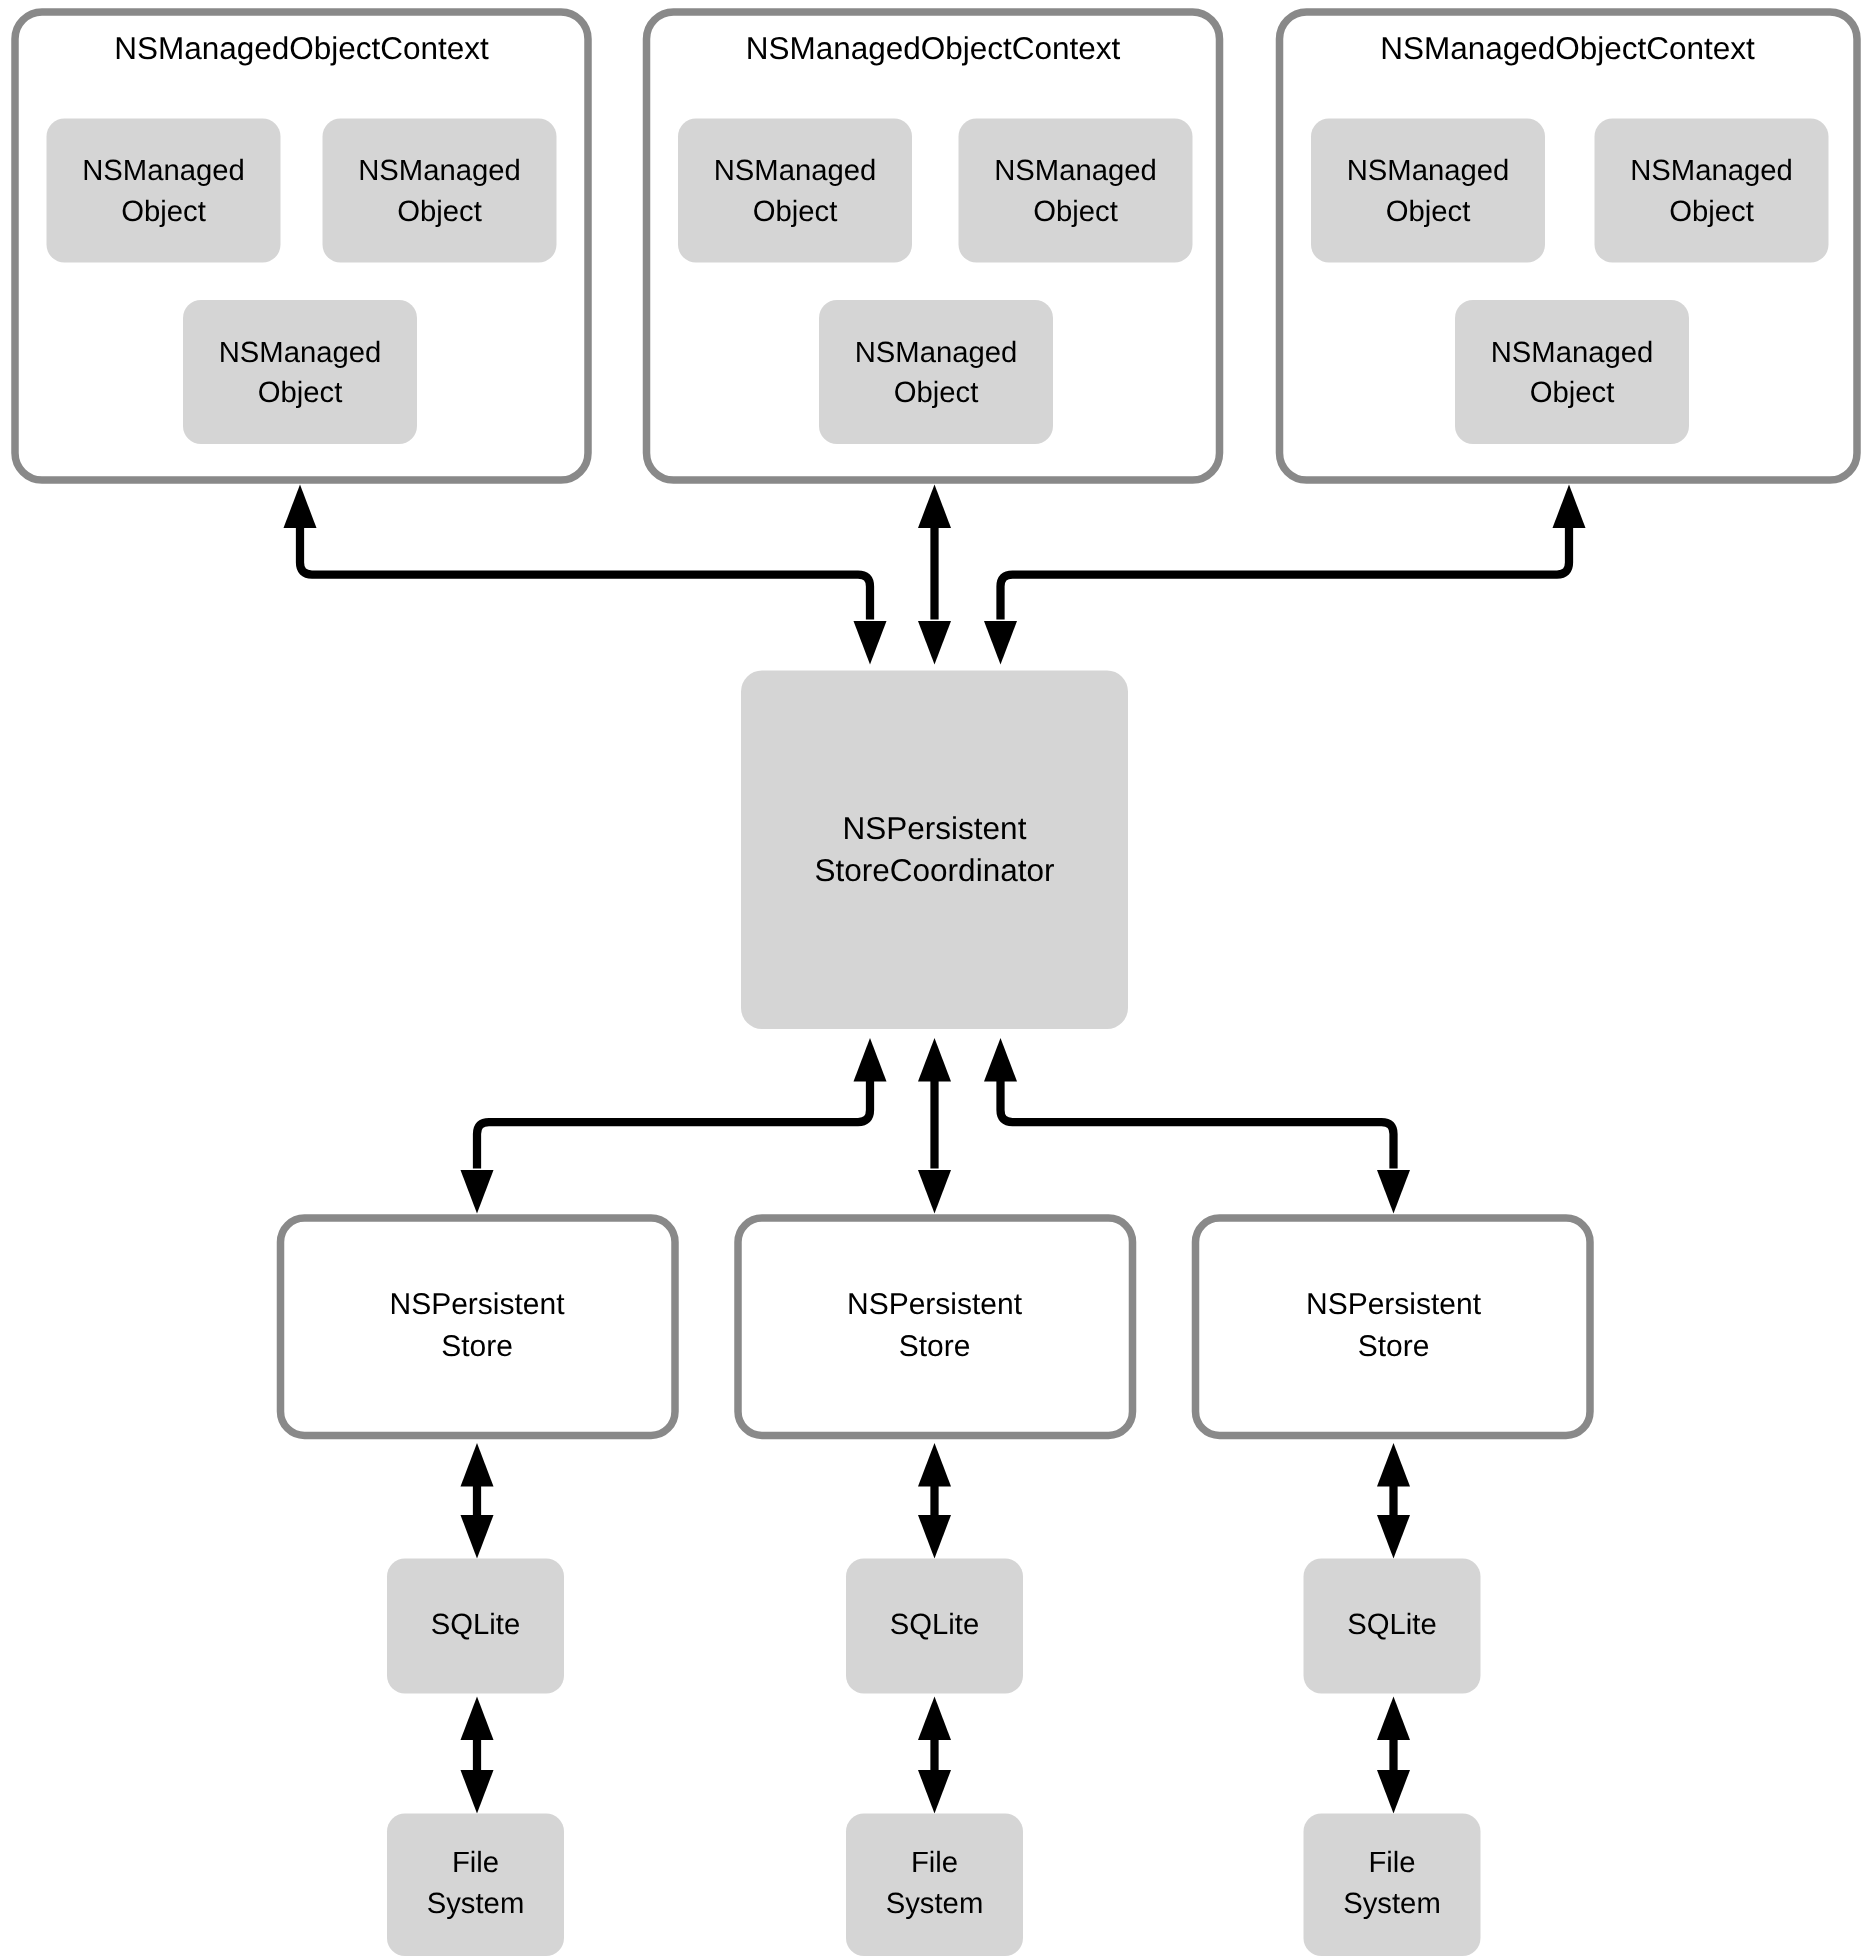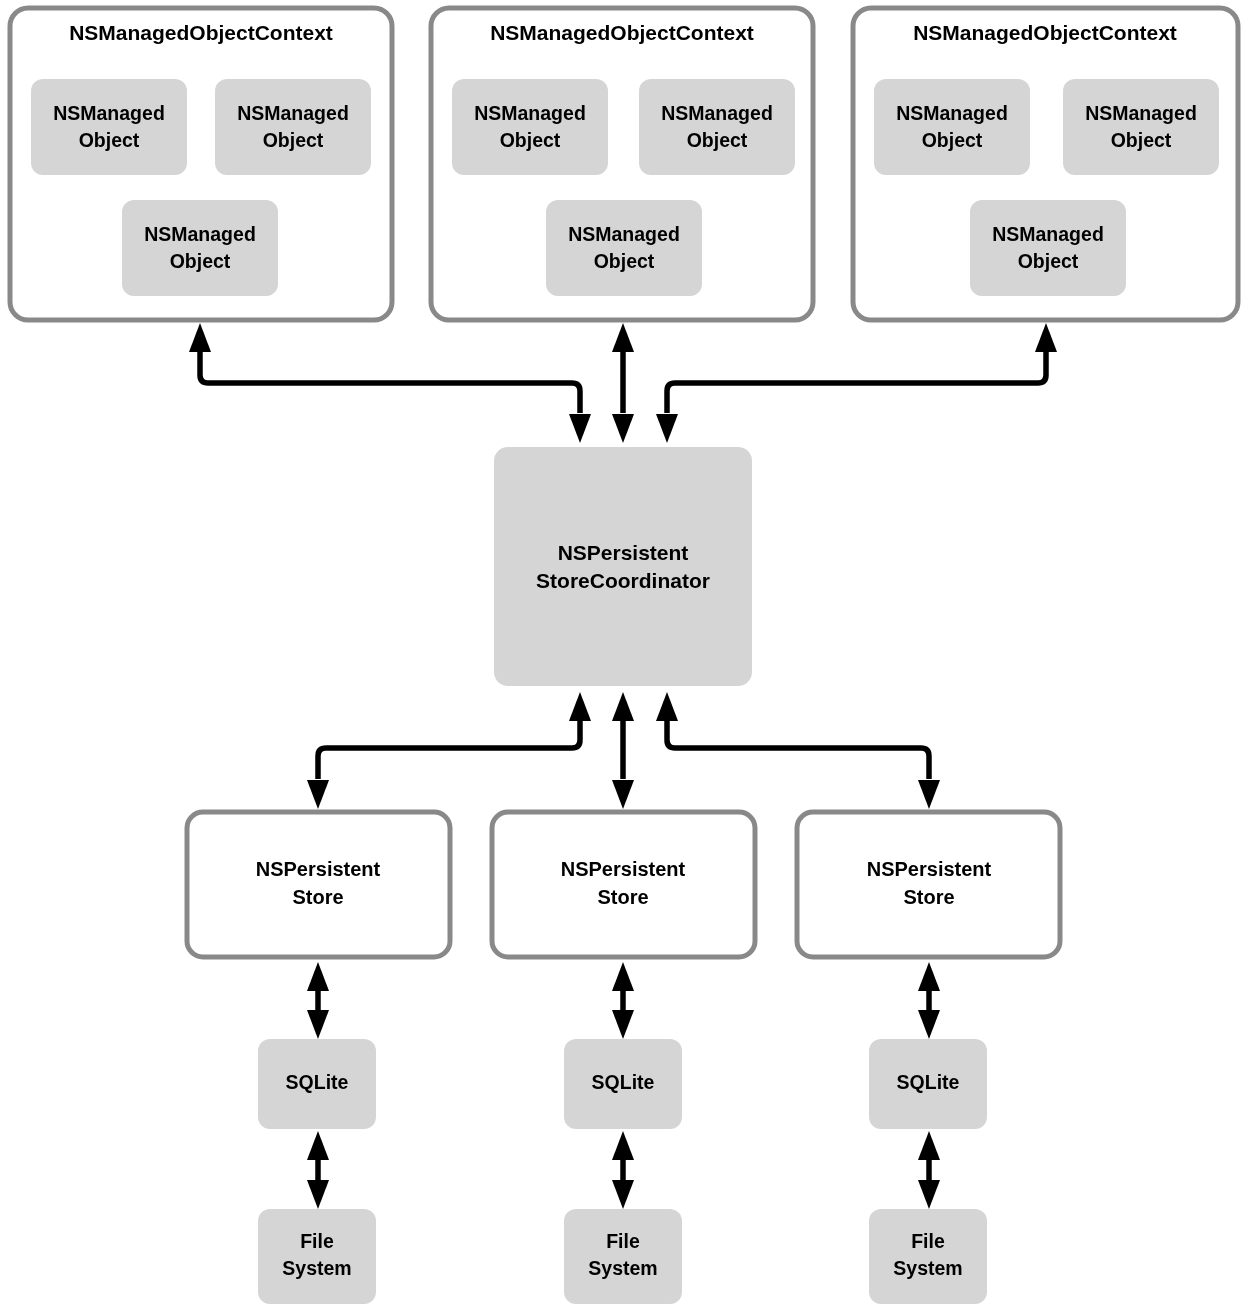--- a/index.html
+++ b/index.html
@@ -10,21 +10,20 @@
   body {
     width: 1248px;
     height: 1304px;
     font-family: "Liberation Sans", sans-serif;
     overflow: hidden;
   }
   #diagram-root {
     position: relative;
     width: 1248px;
     height: 1226px;
-    font-weight: bold;
   }
   svg.diagram {
     display: block;
     width: 1248px;
     height: 1304px;
   }
   .box-outline {
     fill: #ffffff;
     stroke: #898989;
     stroke-width: 5;

